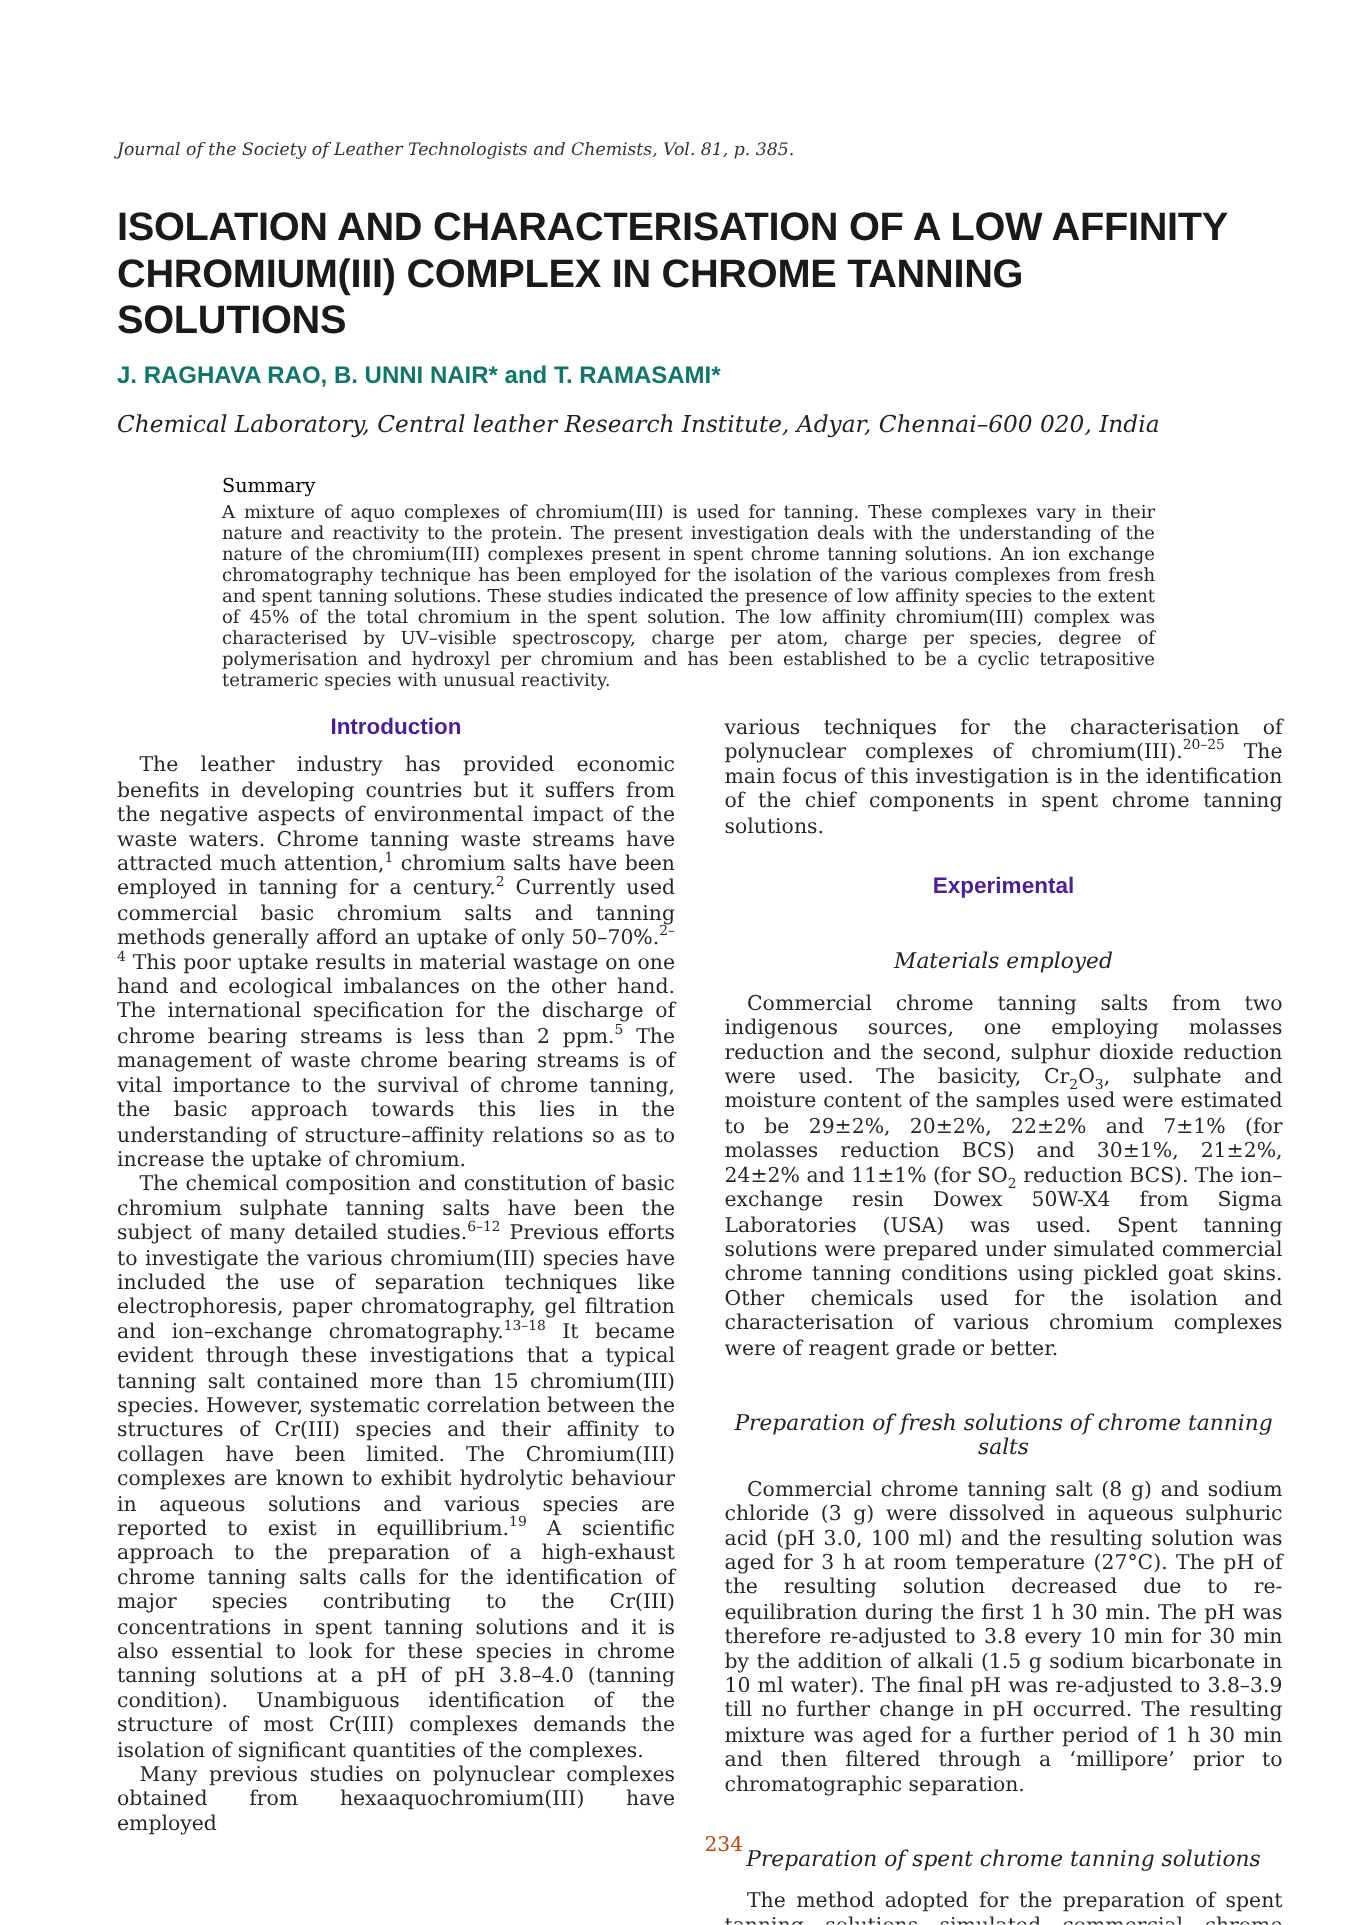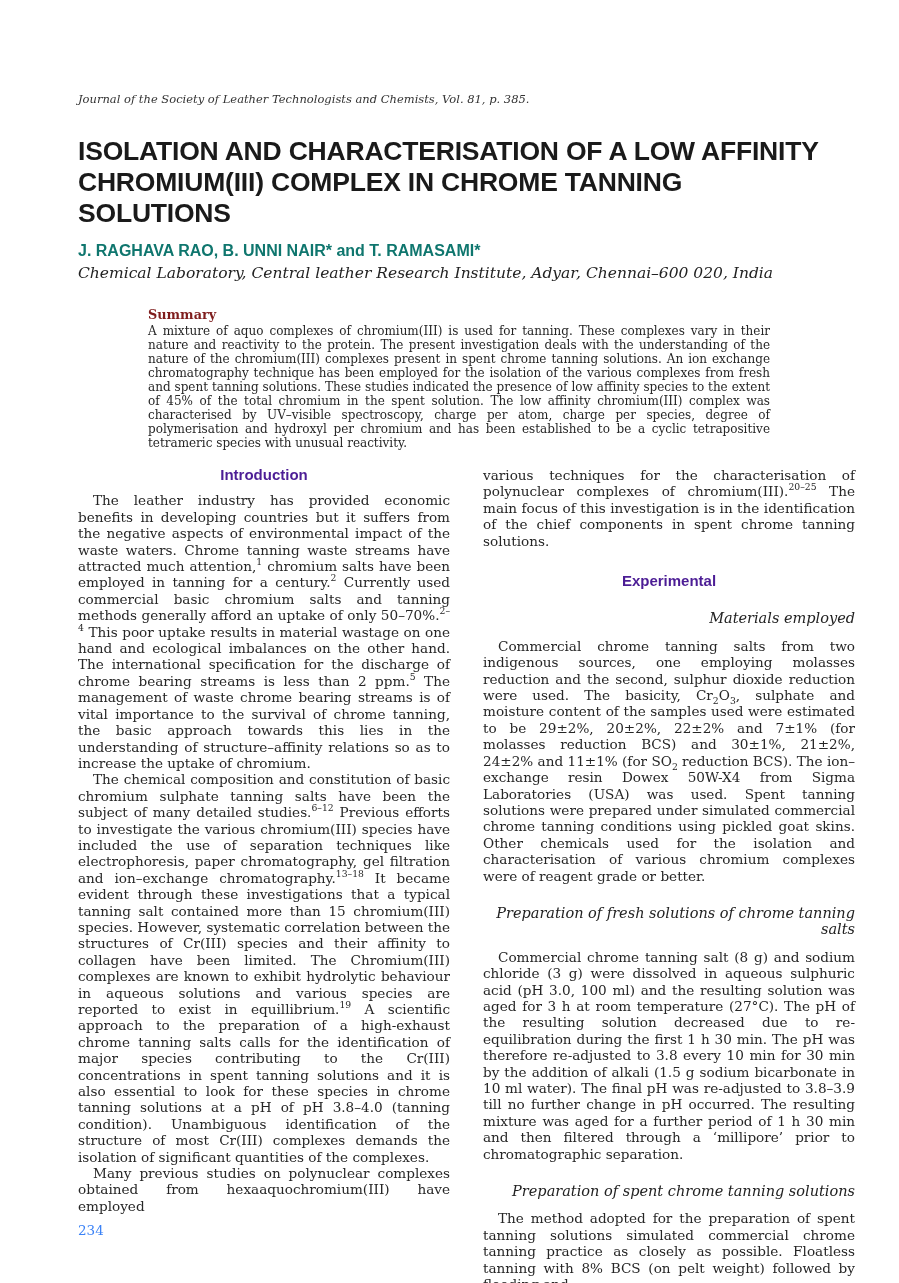--- a/index.html
+++ b/index.html
@@ -32,34 +32,34 @@
 
   .authors {
     margin-top: 13px;
     font-family: "Liberation Sans", sans-serif;
     font-weight: bold;
     font-size: 16px;
     color: #0f766e;
   }
 
   .affiliation {
-    margin-top: 4px;
+    margin-top: 14px;
     font-style: italic;
     font-size: 15.5px;
     color: #222;
   }
 
   .summary {
     margin: 25px 0 0 70px;
     width: 622px;
   }
   .summary-heading {
-    font-weight: bold;
+    font-weight: normal;
     font-size: 12.8px;
-    color: #7f1d1d;
+    color: #000000;
   }
   .summary-body {
     margin: 2px 0 0 0;
     font-size: 12px;
     line-height: 14px;
     text-align: justify;
     color: #262626;
   }
 
   .columns {
@@ -77,49 +77,50 @@
   .col h2 {
     margin: 0 0 9px 0;
     font-family: "Liberation Sans", sans-serif;
     font-weight: bold;
     font-size: 15px;
     color: #4c1d95;
     text-align: center;
   }
   .col h2.spaced { margin-top: 24px; }
   .col h3 {
-    margin: 21px 0 11px 0;
+    margin: 34px 0 11px 0;
     font-weight: normal;
     font-style: italic;
     font-size: 14.5px;
     color: #222;
-    text-align: right;
+    text-align: center;
   }
   .col p { margin: 0; }
   .col p.indent { text-indent: 15px; }
   .col p.cont { text-indent: 0; }
 
   sup { font-size: 68%; line-height: 0; vertical-align: super; }
   sub { font-size: 68%; line-height: 0; vertical-align: sub; }
 
   .footnote {
     margin-top: 26px;
     padding-left: 18px;
     font-size: 12.5px;
     text-align: left;
     color: #2a2a2a;
   }
 
   .pageno {
     position: absolute;
     top: 1222px;
-    left: 78px;
+    left: 94px;
     width: 777px;
+    text-align: center;
     font-size: 13.5px;
-    color: #3b82f6;
+    color: #c2410c;
   }
 </style>
 </head>
 <body>
 
 <div class="page">
 
   <div class="journal-line">Journal of the Society of Leather Technologists and Chemists, Vol. 81, p. 385.</div>
 
   <h1 class="title">ISOLATION AND CHARACTERISATION OF A LOW AFFINITY CHROMIUM(III) COMPLEX IN CHROME TANNING SOLUTIONS</h1>

